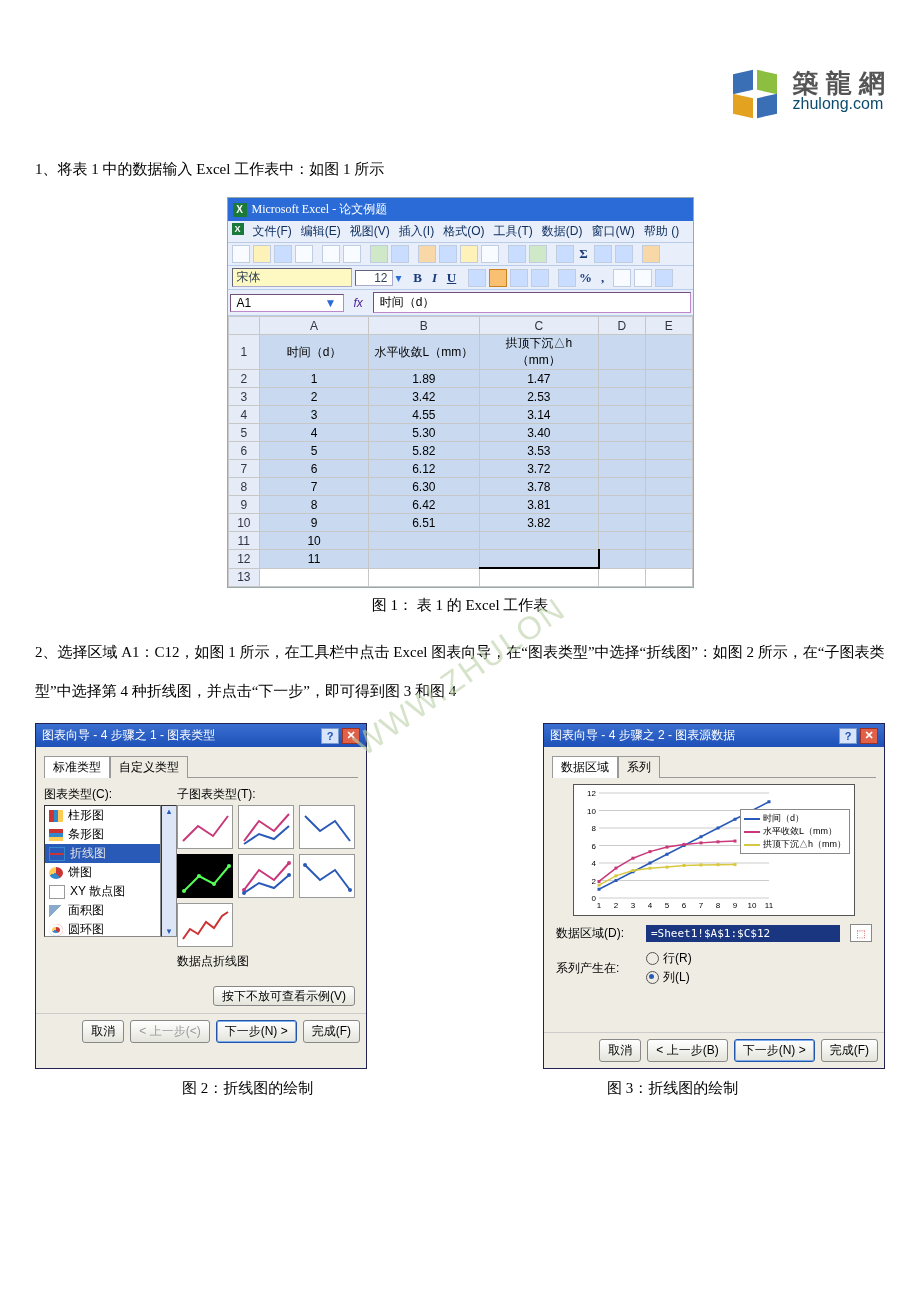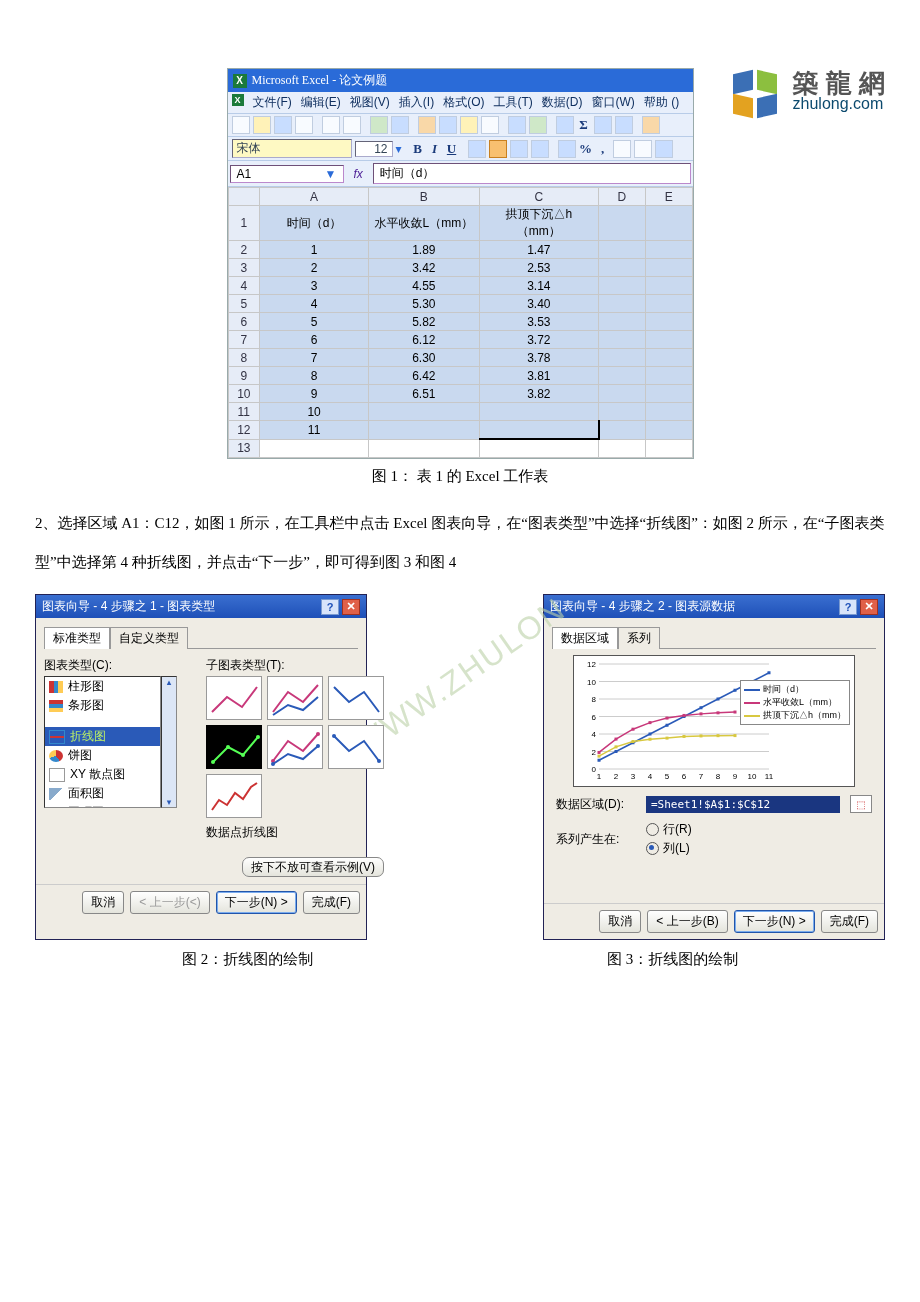--- a/index.html
+++ b/index.html
@@ -49,40 +49,40 @@
   .dlg-title .btns{display:flex;gap:3px;}
   .tbtn{width:16px;height:14px;background:#d8e4fa;color:#1e50b8;display:inline-flex;align-items:center;justify-content:center;border:1px solid #7a9ad0;font-weight:bold;font-size:11px;}
   .tbtn.red{background:#e06048;color:#fff;border-color:#a03020;}
   .dlg-body{padding:8px;}
   .tabs{display:flex;border-bottom:1px solid #999;margin-bottom:6px;}
   .tab{padding:2px 8px;border:1px solid #999;border-bottom:none;background:#efece4;position:relative;top:1px;}
   .tab.active{background:#fff;}
   .dlg .label{margin:2px 0;}
   .chart-type-list{width:115px;height:130px;border:1px inset #888;background:#fff;overflow:hidden;}
   .chart-type-list .it{display:flex;align-items:center;gap:5px;padding:1px 4px;}
-  .chart-type-list .it.sel{background:#2a5ab8;color:#bef264;margin-top:12px;}
+  .chart-type-list .it.sel{background:#2a5ab8;color:#e5e5e5;}
   .ct-icon{width:14px;height:12px;display:inline-block;}
   .ic-bar{background:linear-gradient(to right,#c33 33%,#38c 33% 66%,#fc5 66%);}
   .ic-barh{background:linear-gradient(#c33 33%,#38c 33% 66%,#fc5 66%);}
   .ic-line{border:1px solid #38c;background:linear-gradient(transparent 45%,#c33 45% 55%,transparent 55%);}
   .ic-pie{border-radius:50%;background:conic-gradient(#c33 0 40%,#38c 40% 70%,#fc5 70%);}
   .ic-scatter{background:#fff;border:1px solid #999;position:relative;}
   .ic-area{background:linear-gradient(135deg,#8ac 50%,#fff 50%);}
   .ic-donut{border-radius:50%;background:conic-gradient(#c33 0 40%,#38c 40% 70%,#fc5 70%);box-shadow:inset 0 0 0 3px #fff;}
   .subtype-grid{display:grid;grid-template-columns:repeat(3,56px);grid-auto-rows:44px;gap:5px;}
   .sub{border:1px solid #999;background:#fff;position:relative;}
   .sub svg{width:100%;height:100%;}
   .sub.sel{background:#000;border:2px solid #000;}
   .sub.sel svg line,.sub.sel svg polyline{stroke:#5f5;}
   .sub.sel svg circle{fill:#5f5;}
   .dlg-buttons{display:flex;justify-content:flex-end;gap:6px;padding:6px;border-top:1px solid #ccc;}
   .wbtn{border:1px solid #888;background:linear-gradient(#fff,#e4e4dc);padding:2px 8px;border-radius:3px;font-size:12px;}
   .wbtn.dis{color:#999;}
   .wbtn.def{border:1px solid #25a;box-shadow:0 0 0 1px #7aacee inset;}
-  .long-btn{width:150px;text-align:left;border-radius:7px;}
+  .long-btn{width:150px;text-align:left;}
   
   .chart-prev{background:#fff;border:1px solid #555;width:280px;height:130px;margin:5px auto;position:relative;font-size:9px;}
   .legend-box{position:absolute;right:4px;top:24px;border:1px solid #888;background:#fff;padding:2px 3px;font-size:9px;}
   .legend-box div{display:flex;align-items:center;gap:3px;}
   .leg-line{width:16px;height:0;}
   .form-row{display:flex;align-items:center;gap:10px;margin:8px 4px;}
   .form-row .lbl{width:80px;}
   .txtfield{flex:1;background:#1a3680;color:#fff;padding:2px 5px;font-family:Consolas,monospace;font-size:11px;display:flex;justify-content:space-between;align-items:center;}
   .ref-btn{width:20px;height:16px;background:#fff;border:1px solid #888;display:inline-flex;align-items:center;justify-content:center;color:#c33;font-size:10px;}
   .radio-col{display:flex;flex-direction:column;gap:2px;}
@@ -103,20 +103,21 @@
         <span class="lm2"></span>
         <span class="lm3"></span>
         <span class="lm4"></span>
     </div>
     <div class="logo-text">
       <div class="logo-cn">築 龍 網</div>
       <div class="logo-en">zhulong.com</div>
     </div>
   </div>
 
+  <p class="body-text p1">1、将表 1 中的数据输入 Excel 工作表中：如图 1 所示</p>
 
   <div class="excel-shot">
     <div class="excel-title">
       <span class="xl-mark">X</span>
       <span style="font-family:Tahoma,'SimSun';">Microsoft Excel - 论文例题</span>
     </div>
     <div class="menu-bar">
       <span class="xl-mark" style="background:#1b7a3a;width:12px;height:12px;font-size:9px;">X</span>
       <span>文件(F)</span>
       <span>编辑(E)</span>
@@ -315,21 +316,21 @@
         <span class="btns">
             <span class="tbtn">?</span>
             <span class="tbtn red">✕</span>
           </span>
       </div>
       <div class="dlg-body">
         <div class="tabs">
           <div class="tab active">标准类型</div>
           <div class="tab">自定义类型</div>
         </div>
-        <div style="display:flex;gap:29px;">
+        <div style="display:flex;gap:0;">
           <div>
             <div class="label">图表类型(C):</div>
             <div style="display:flex;">
               <div class="chart-type-list">
                 <div class="it">
                     <span class="ct-icon ic-bar"></span>
                     <span>柱形图</span>
                   </div>
                 <div class="it">
                     <span class="ct-icon ic-barh"></span>

